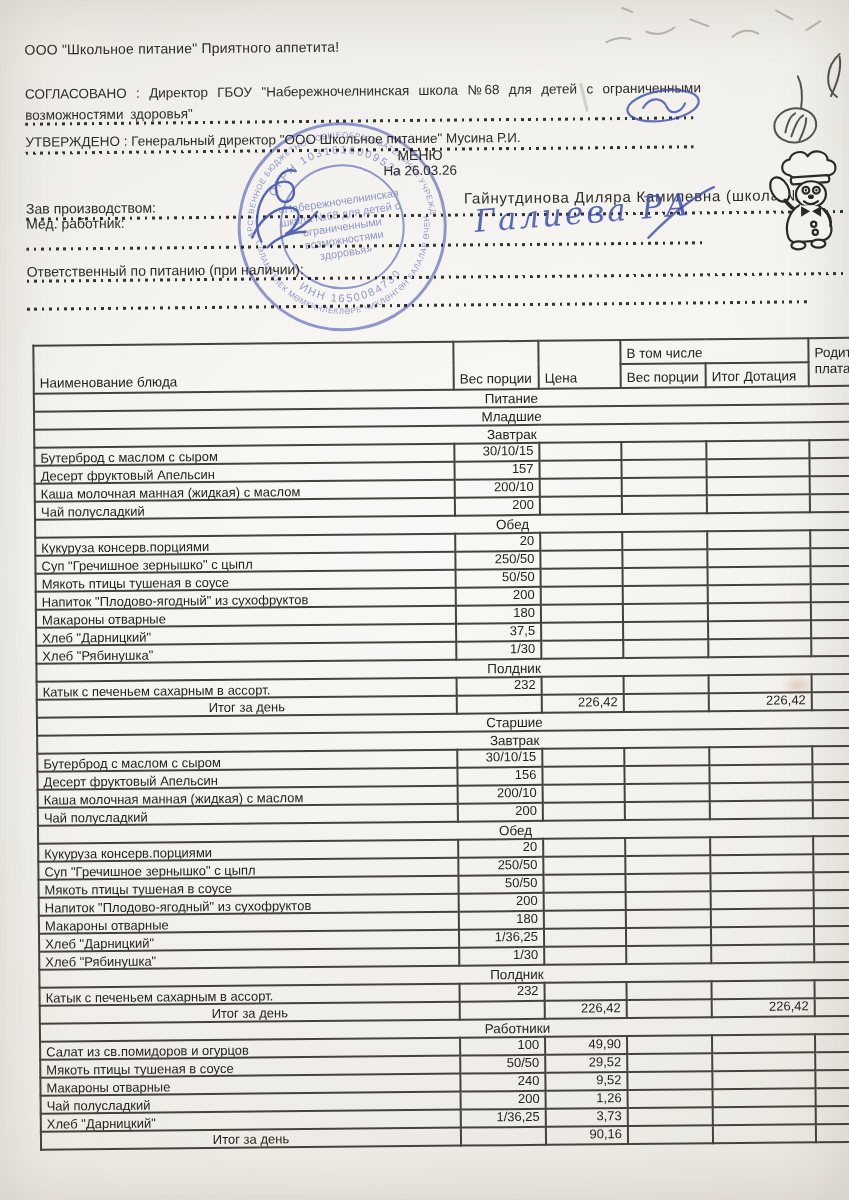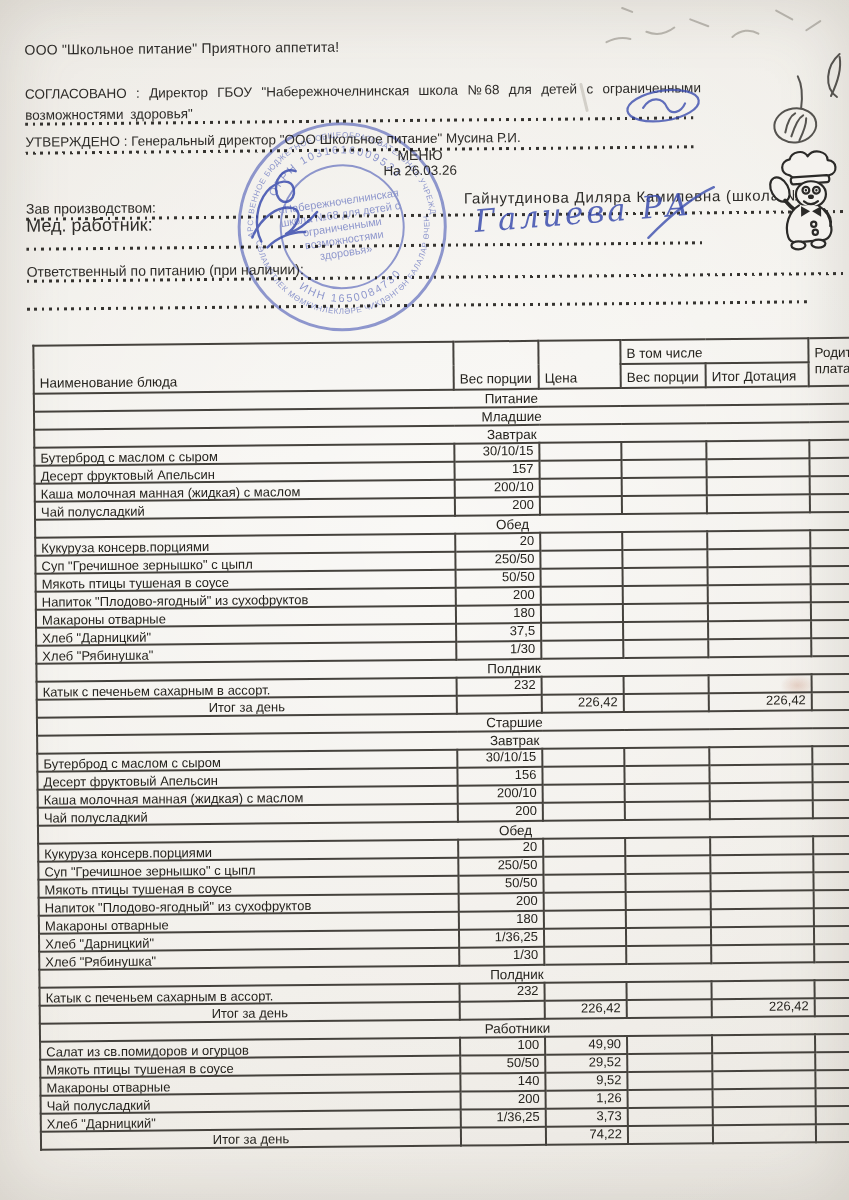--- a/index.html
+++ b/index.html
@@ -13,21 +13,21 @@
   }
   .content{position:absolute;inset:0;transform:rotate(-0.55deg);transform-origin:420px 620px;}
   .txt{position:absolute;white-space:nowrap;}
   .org-line{left:30px;top:38px;font-size:14px;letter-spacing:.2px;}
   .agreed{left:30px;top:80px;width:676px;font-size:13.5px;line-height:21px;text-align:justify;word-spacing:3px;white-space:normal;}
   .approved{left:30px;top:131px;font-size:13.5px;}
   .menu-title{left:0;top:147px;width:849px;text-align:center;font-size:14px;}
   .menu-date{left:0;top:163px;width:849px;text-align:center;font-size:13.5px;}
   .zav{left:30px;top:197px;font-size:14px;}
   .prod-name{left:468px;top:190px;font-size:15px;letter-spacing:.8px;}
-  .med{left:30px;top:212px;font-size:18px;}
+  .med{left:30px;top:212px;font-size:14px;}
   .resp{left:30px;top:260px;font-size:14px;}
   .dotted{position:absolute;height:3px;
     background-image:repeating-linear-gradient(to right,#35332f 0 2.6px,transparent 2.6px 7.4px);}
   .d1{left:30px;top:119px;width:668px;}
   .d2{left:30px;top:148px;width:668px;}
   .d3{left:30px;top:214px;width:819px;}
   .d4{left:30px;top:244px;width:677px;}
   .d5{left:30px;top:276px;width:819px;}
   .d6{left:30px;top:304px;width:780px;}
   .handwriting{
@@ -442,21 +442,21 @@
           <tr>
             <td class="name">Мякоть птицы тушеная в соусе</td>
             <td class="num">50/50</td>
             <td class="num">29,52</td>
             <td class="num"></td>
             <td class="num"></td>
             <td class="num"></td>
           </tr>
           <tr>
             <td class="name">Макароны отварные</td>
-            <td class="num">140</td>
+            <td class="num">240</td>
             <td class="num">9,52</td>
             <td class="num"></td>
             <td class="num"></td>
             <td class="num"></td>
           </tr>
           <tr>
             <td class="name">Чай полусладкий</td>
             <td class="num">200</td>
             <td class="num">1,26</td>
             <td class="num"></td>
@@ -467,21 +467,21 @@
             <td class="name">Хлеб "Дарницкий"</td>
             <td class="num">1/36,25</td>
             <td class="num">3,73</td>
             <td class="num"></td>
             <td class="num"></td>
             <td class="num"></td>
           </tr>
           <tr>
             <td class="totname">Итог за день</td>
             <td class="num"></td>
-            <td class="num">74,22</td>
+            <td class="num">90,16</td>
             <td class="num"></td>
             <td class="num"></td>
             <td class="num"></td>
           </tr>
         </tbody>
   </table>
 
  </div>
 </div>
 

